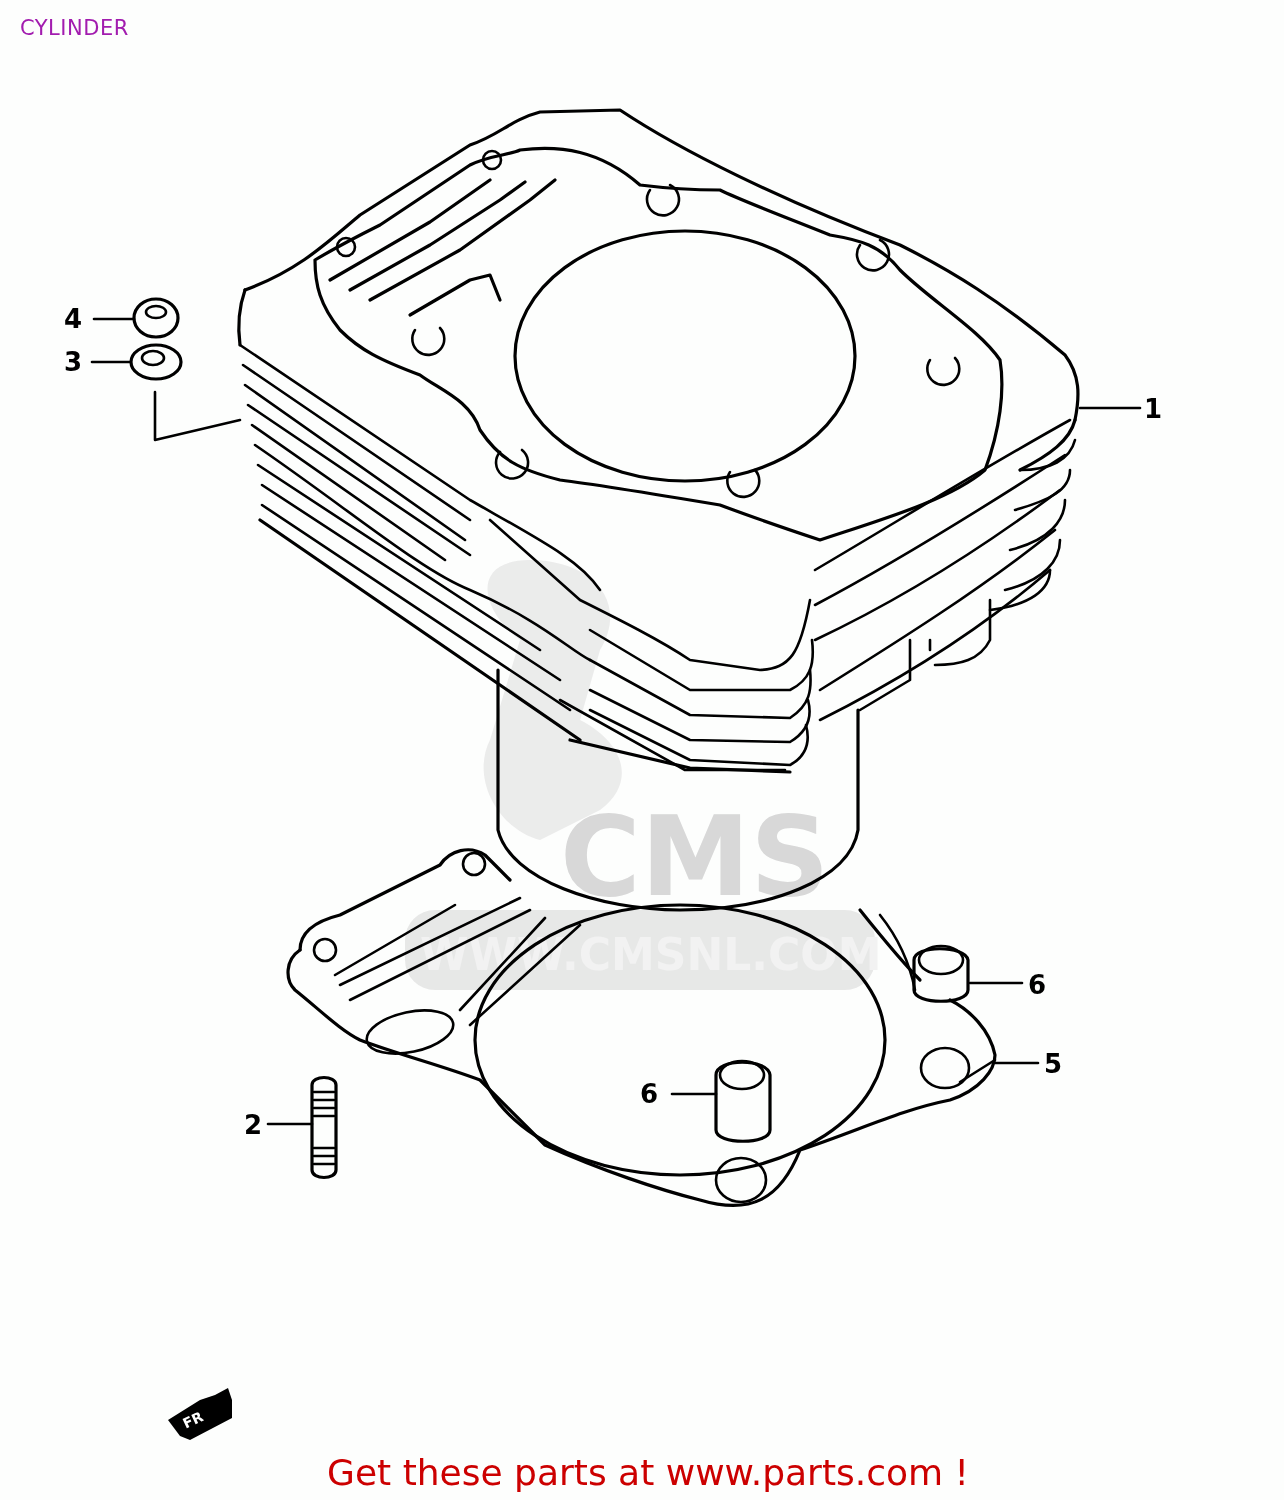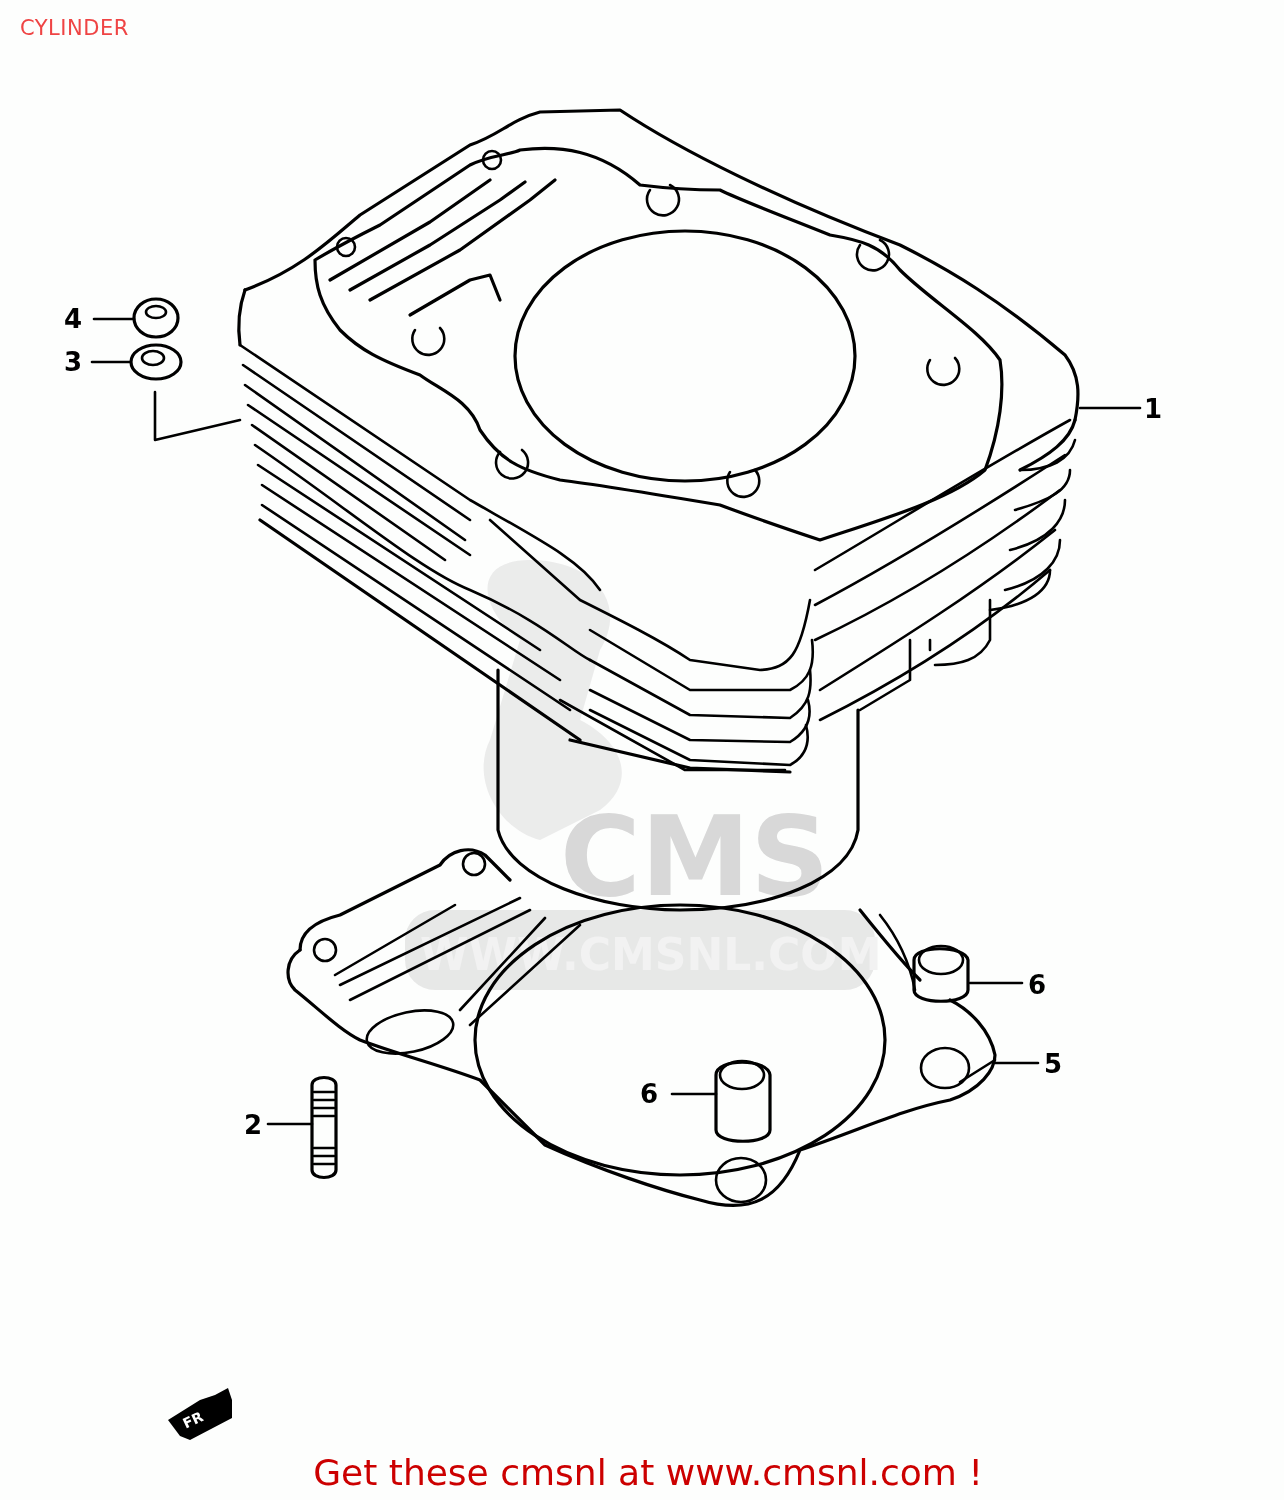--- a/index.html
+++ b/index.html
@@ -1,18 +1,18 @@
 <!DOCTYPE html>
 <html><head>
   <meta charset="utf-8">
   <style>
     html, body { margin: 0; padding: 0; background: #fdfefd; }
     body { width: 1284px; height: 1500px; position: relative; overflow: hidden;
            font-family: "DejaVu Sans", sans-serif; }
-    .title { position: absolute; left: 20px; top: 16px; font-size: 21px; color: #ef4444;
+    .title { position: absolute; left: 20px; top: 16px; font-size: 21px; color: #a21caf;
              letter-spacing: 0.5px; font-family: "DejaVu Sans", sans-serif; }
     .footer { position: absolute; left: 0; width: 1284px; top: 1452px; text-align: center;
               font-size: 36px; color: #cc0000; font-family: "DejaVu Sans", sans-serif; padding-left: 6px; }
     .footer a { color: inherit; text-decoration: none; }
     svg.diagram { position: absolute; left: 0; top: 0; }
     .ln { fill: none; stroke: #000; stroke-width: 3.2; stroke-linecap: round; stroke-linejoin: round; }
     .thin { fill: none; stroke: #000; stroke-width: 2.6; stroke-linecap: round; stroke-linejoin: round; }
     .wm { fill: #d9d9d9; }
     .wm-text { fill: #d4d4d4; font-family: "DejaVu Sans", sans-serif; font-weight: bold; }
     .callout { font-family: "DejaVu Sans", sans-serif; font-weight: bold; font-size: 26px; fill: #000; }
@@ -151,14 +151,14 @@
   <text class="callout" x="1028" y="994">6</text>
   <text class="callout" x="1044" y="1073">5</text>
 
   <g>
     <path d="M168 1420 L 200 1400 L 215 1395 L 228 1388 L 232 1400 L 232 1418 L 190 1440 L 180 1436 Z" fill="#000"></path>
     <text x="183" y="1424" font-size="14" font-weight="bold" fill="#fff" font-family="DejaVu Sans, sans-serif" transform="rotate(-25 195 1420)">FR</text>
   </g>
 </svg>
 
 <div class="footer">
-  <a>Get these cmsnl at www.cmsnl.com !</a>
+  <a>Get these parts at www.parts.com !</a>
 </div>
 
 </body></html>

